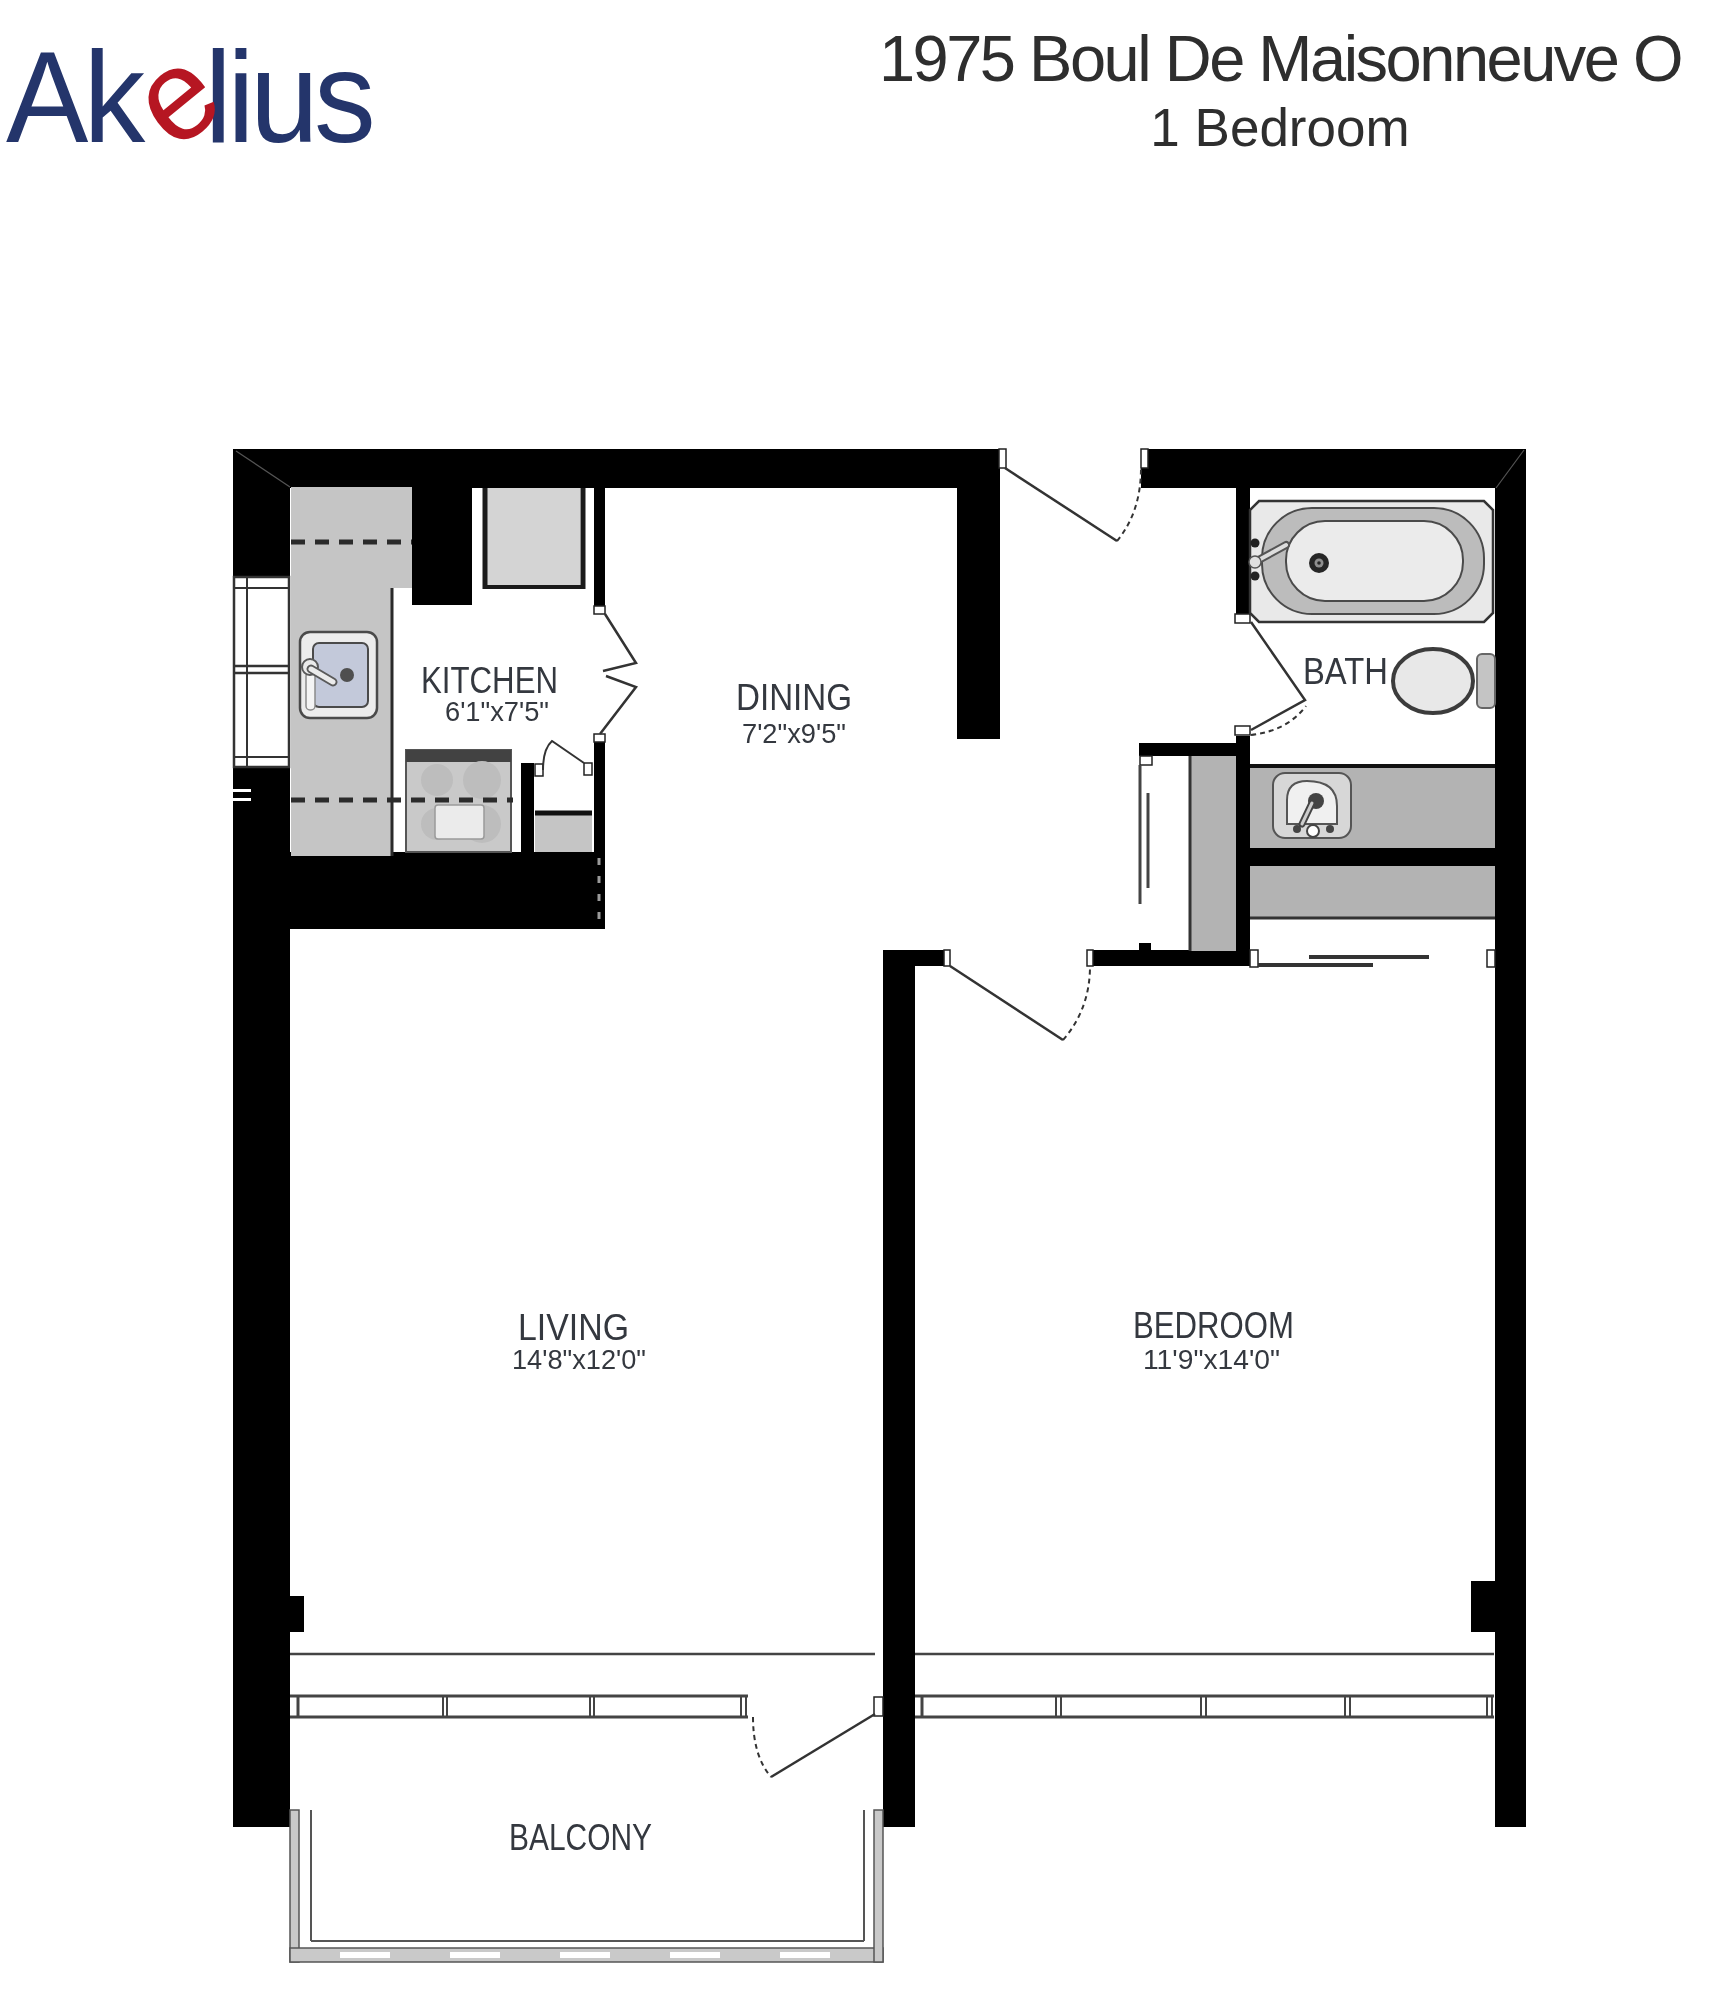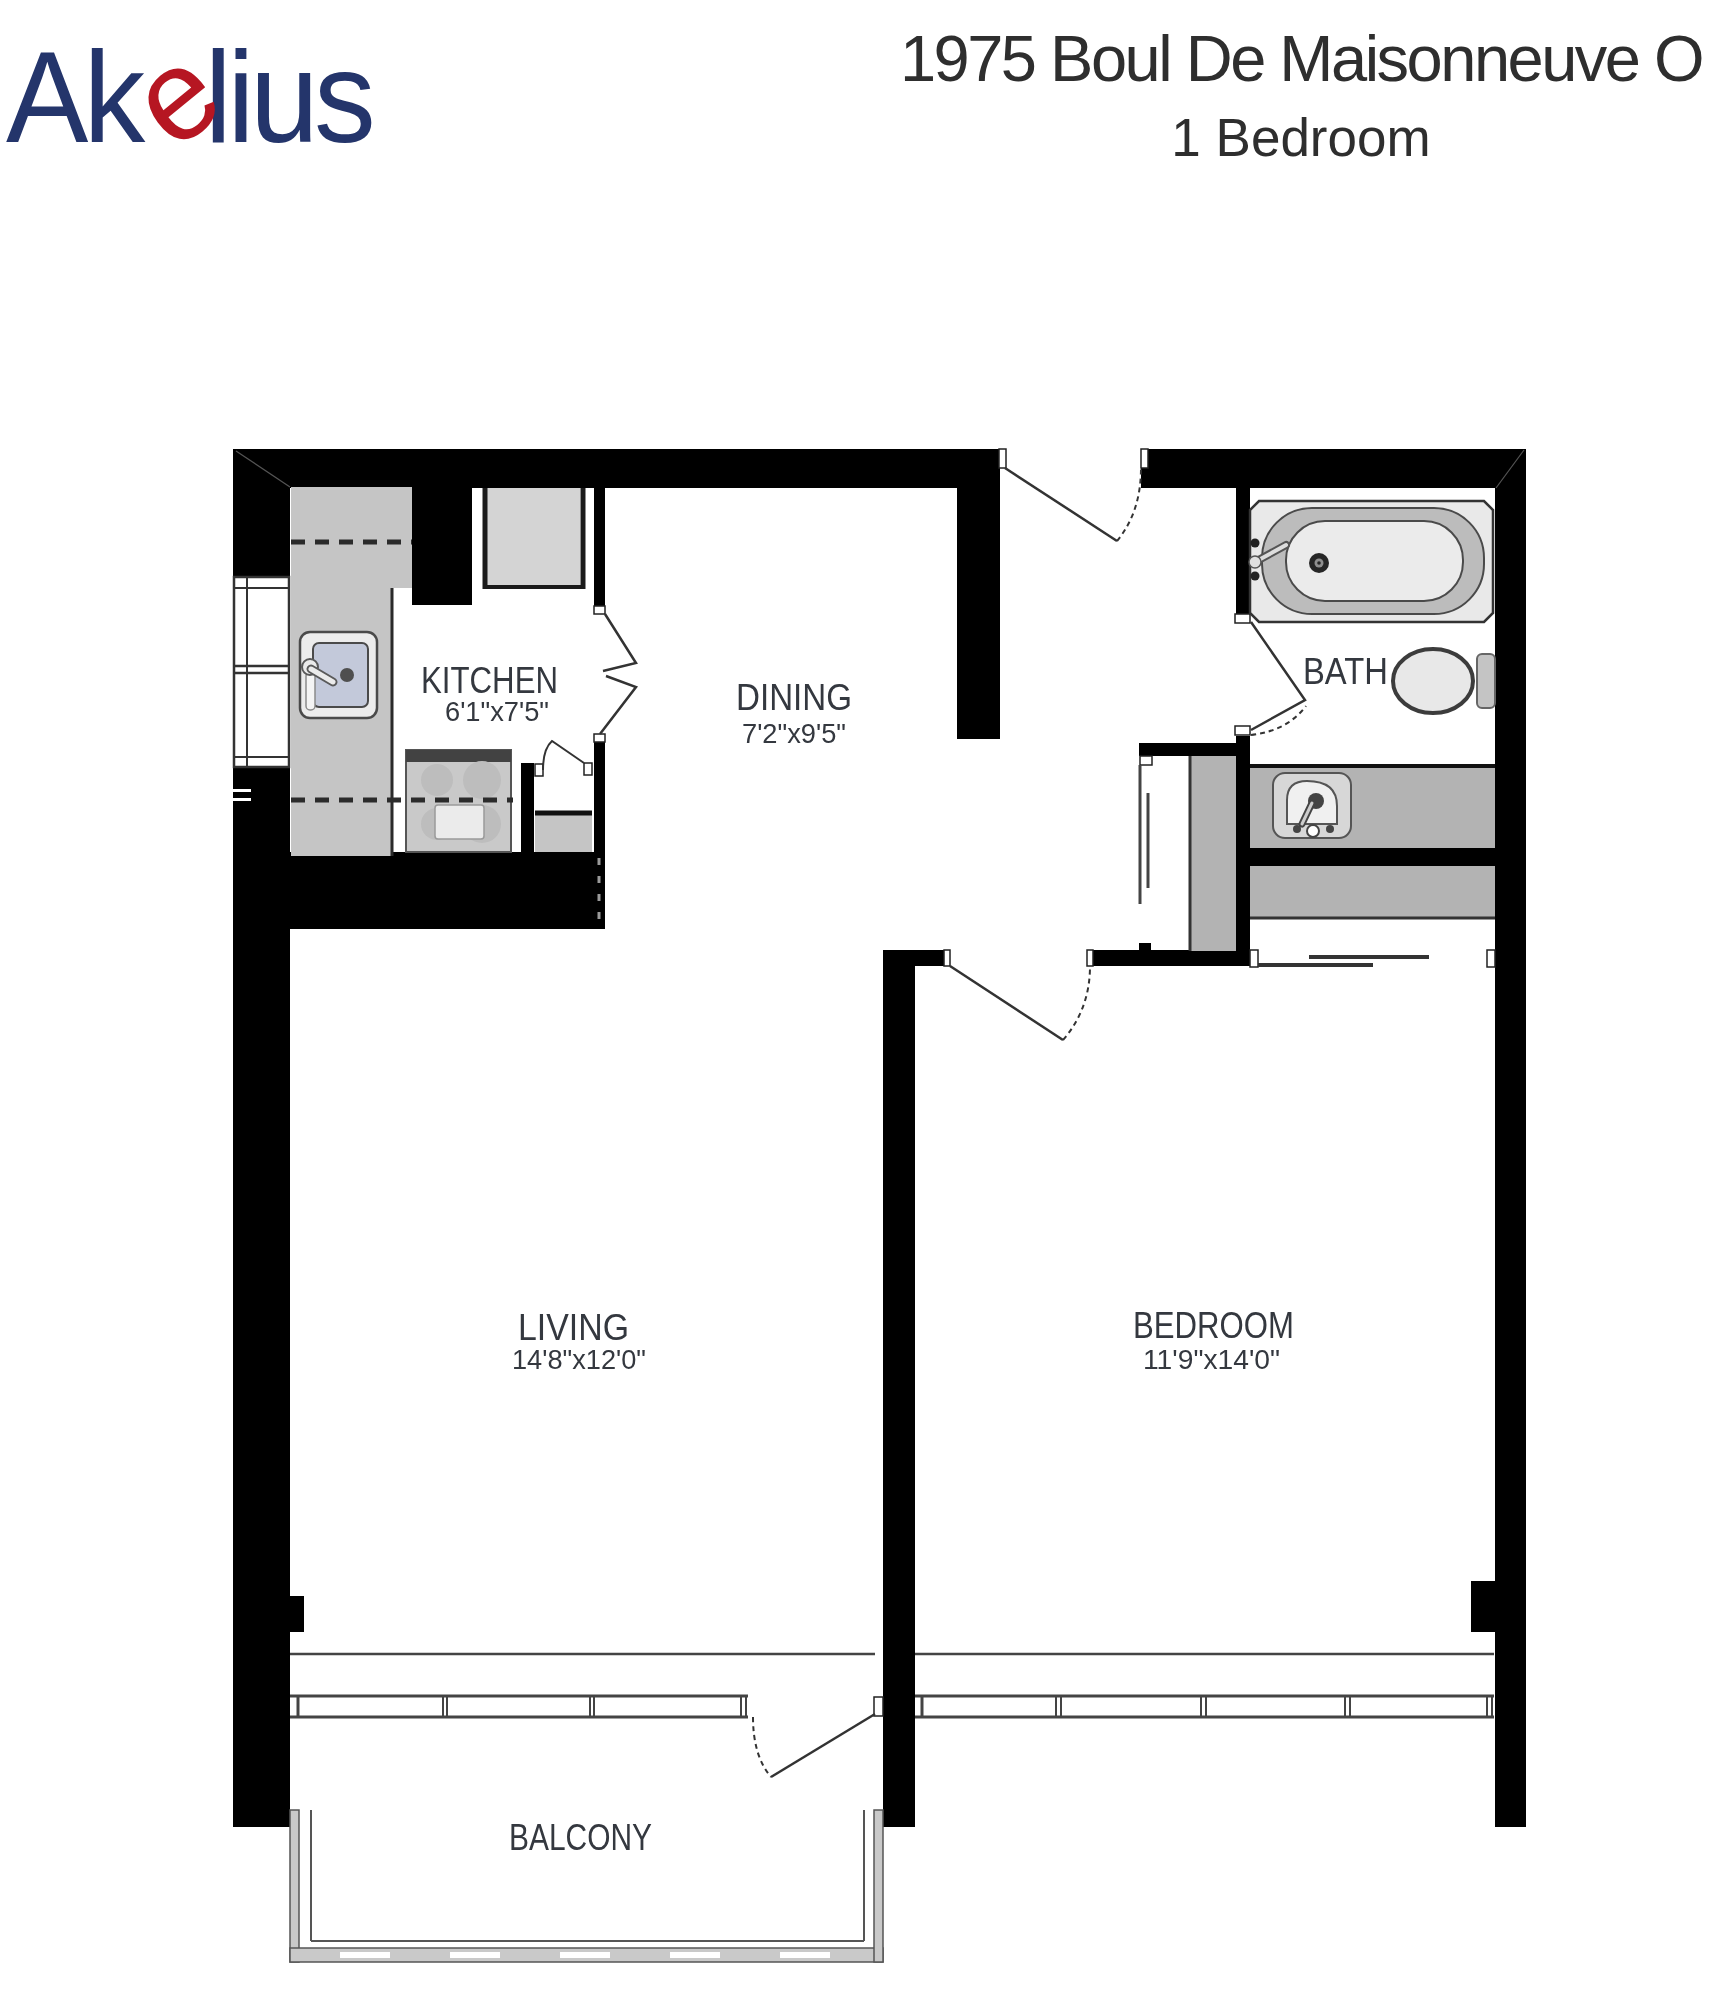--- a/index.html
+++ b/index.html
@@ -1,21 +1,21 @@
 <!DOCTYPE html>
 <html><head>
 <meta charset="utf-8">
 <style>
   html,body{margin:0;padding:0;background:#fff;}
   body{width:1733px;height:2000px;position:relative;font-family:"Liberation Sans",sans-serif;}
   #logo{position:absolute;left:6px;top:22px;font-size:130px;letter-spacing:-5px;color:#24356b;transform:scaleX(0.95);transform-origin:left top;}
   #logo .e{color:#b61622;display:inline-block;transform:rotate(-38deg);}
-  #title{position:absolute;left:879px;top:21px;width:844px;text-align:center;color:#2e2e2e;}
+  #title{position:absolute;left:858px;top:21px;width:844px;text-align:center;color:#2e2e2e;}
   #title .l1{font-size:65px;letter-spacing:-2.5px;white-space:nowrap;}
-  #title .l2{font-size:53px;margin-top:11px;}
+  #title .l2{font-size:53px;margin-top:1px;}
   svg{position:absolute;left:0;top:0;}
   text{fill:#34383f;}
 </style>
 </head>
 <body>
 
 <div id="logo">Ak<span class="e">e</span>lius</div>
 
 <div id="title">
     <div class="l1">1975 Boul De Maisonneuve O</div>

